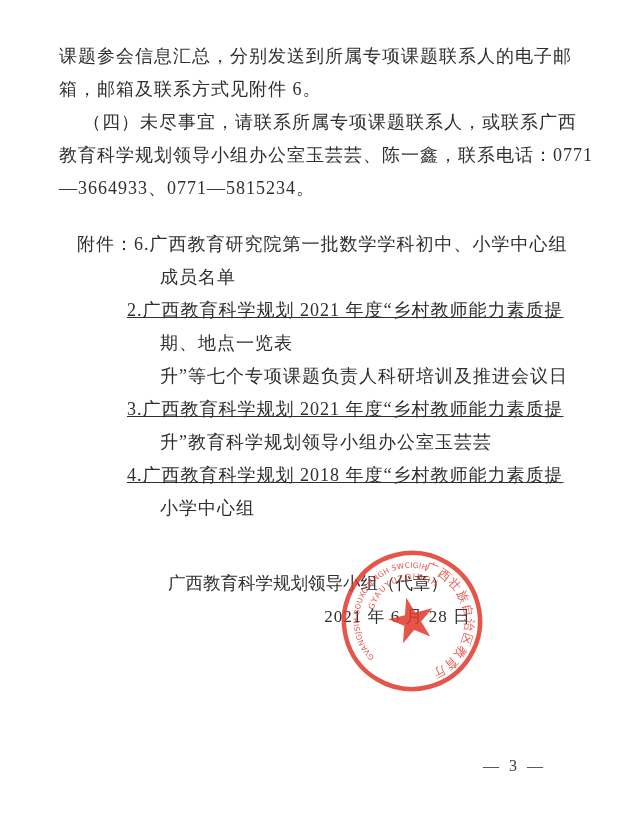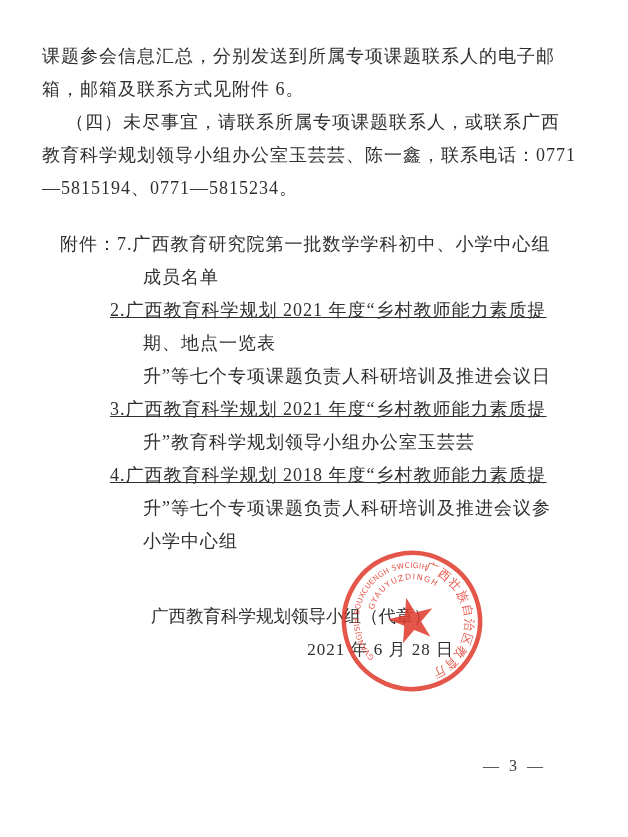--- a/index.html
+++ b/index.html
@@ -6,21 +6,21 @@
   .page {
     position:relative;
     width:628px; height:837px;
     background:#ffffff;
     overflow:hidden;
     font-family:"Liberation Serif","DejaVu Serif",serif;
     color:#2f2f2f;
   }
   .content {
     position:absolute;
-    left:42px; top:40px; width:516px;
+    left:59px; top:40px; width:516px;
     font-size:18px;
     line-height:33px;
     letter-spacing:1px;
   }
   .line { white-space:pre; }
   .indent2 { padding-left:24px; }
   .att-block { margin-top:23px; }
   .pl18 { padding-left:18px; }
   .pl68 { padding-left:68px;text-decoration:underline; }
   .pl101 { padding-left:101px; }
@@ -49,33 +49,32 @@
   <div class="content">
 
     <div>
       <div class="line">课题参会信息汇总，分别发送到所属专项课题联系人的电子邮</div>
       <div class="line">箱，邮箱及联系方式见附件 6。</div>
     </div>
 
     <div>
       <div class="line indent2">（四）未尽事宜，请联系所属专项课题联系人，或联系广西</div>
       <div class="line">教育科学规划领导小组办公室玉芸芸、陈一鑫，联系电话：0771</div>
-      <div class="line">—5815194、0771—5815234。</div>
+      <div class="line">—3664933、0771—5815234。</div>
     </div>
 
     <div class="att-block">
-      <div class="line pl18">附件：7.广西教育研究院第一批数学学科初中、小学中心组</div>
+      <div class="line pl18">附件：6.广西教育研究院第一批数学学科初中、小学中心组</div>
       <div class="line pl101">成员名单</div>
       <div class="line pl68">2.广西教育科学规划 2021 年度“乡村教师能力素质提</div>
       <div class="line pl101">期、地点一览表</div>
       <div class="line pl101">升”等七个专项课题负责人科研培训及推进会议日</div>
       <div class="line pl68">3.广西教育科学规划 2021 年度“乡村教师能力素质提</div>
       <div class="line pl101">升”教育科学规划领导小组办公室玉芸芸</div>
       <div class="line pl68">4.广西教育科学规划 2018 年度“乡村教师能力素质提</div>
-      <div class="line pl101">升”等七个专项课题负责人科研培训及推进会议参</div>
       <div class="line pl101">小学中心组</div>
     </div>
 
     <div class="signature">
       <div class="sig-name">广西教育科学规划领导小组（代章）</div>
       <div class="sig-date">2021 年 6 月 28 日</div>
     </div>
 
   </div>
 

